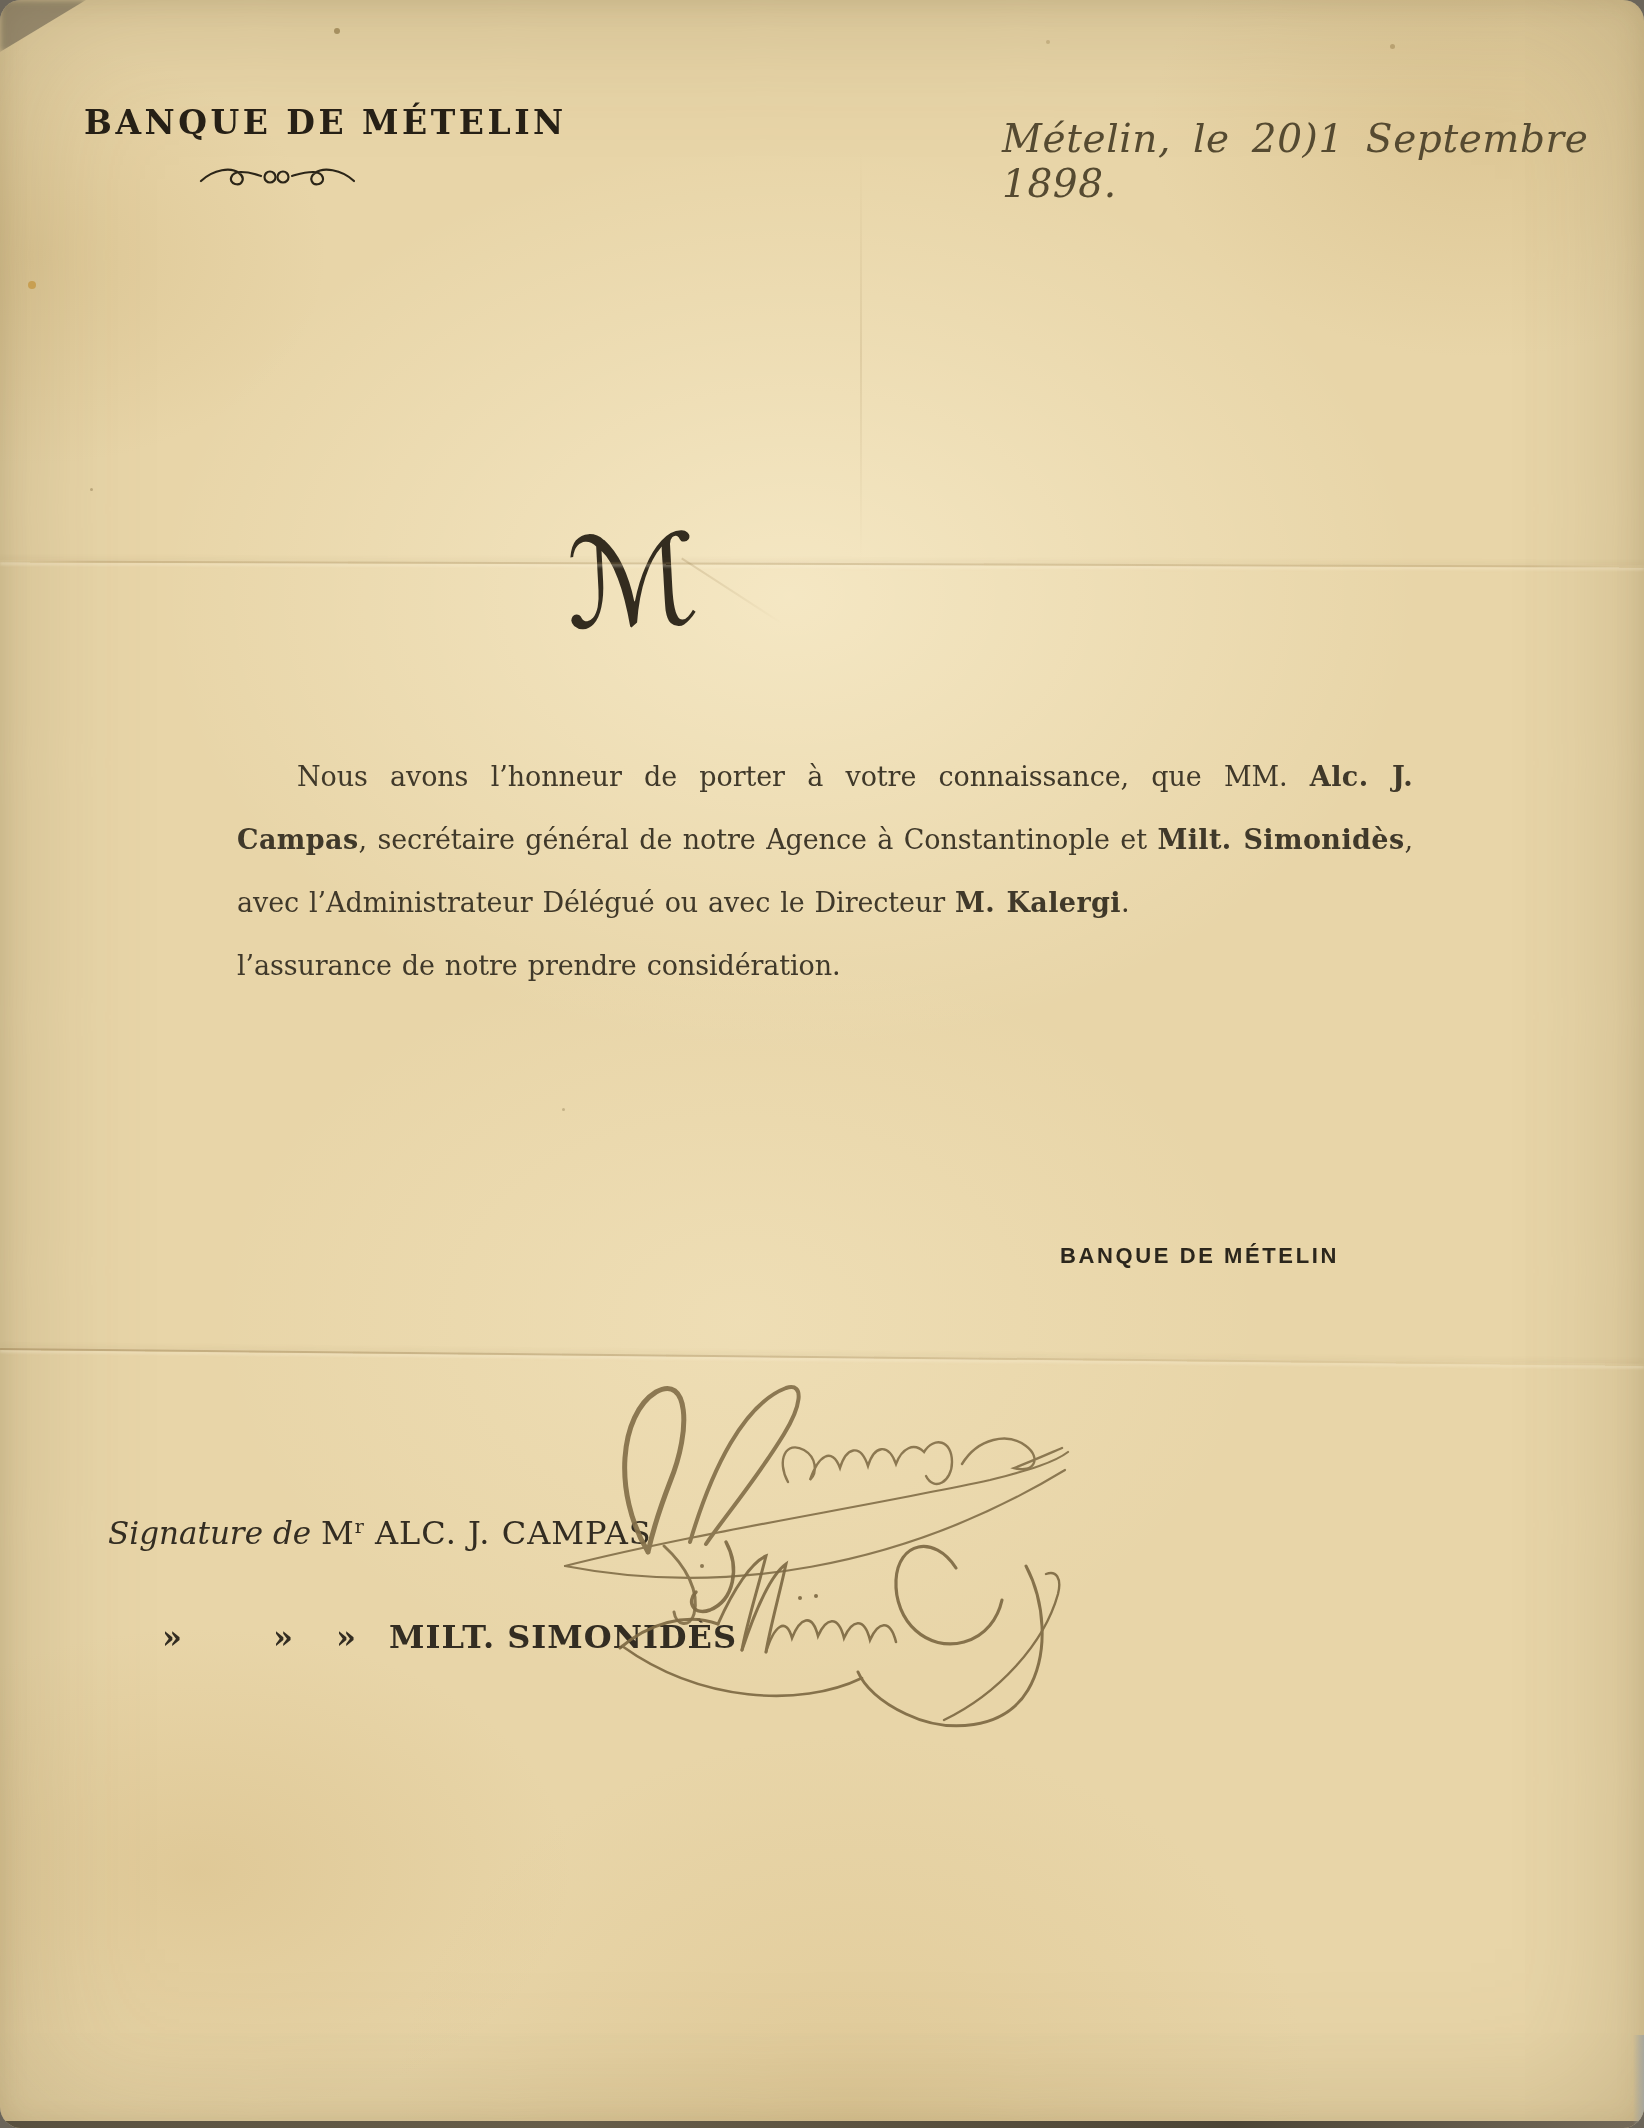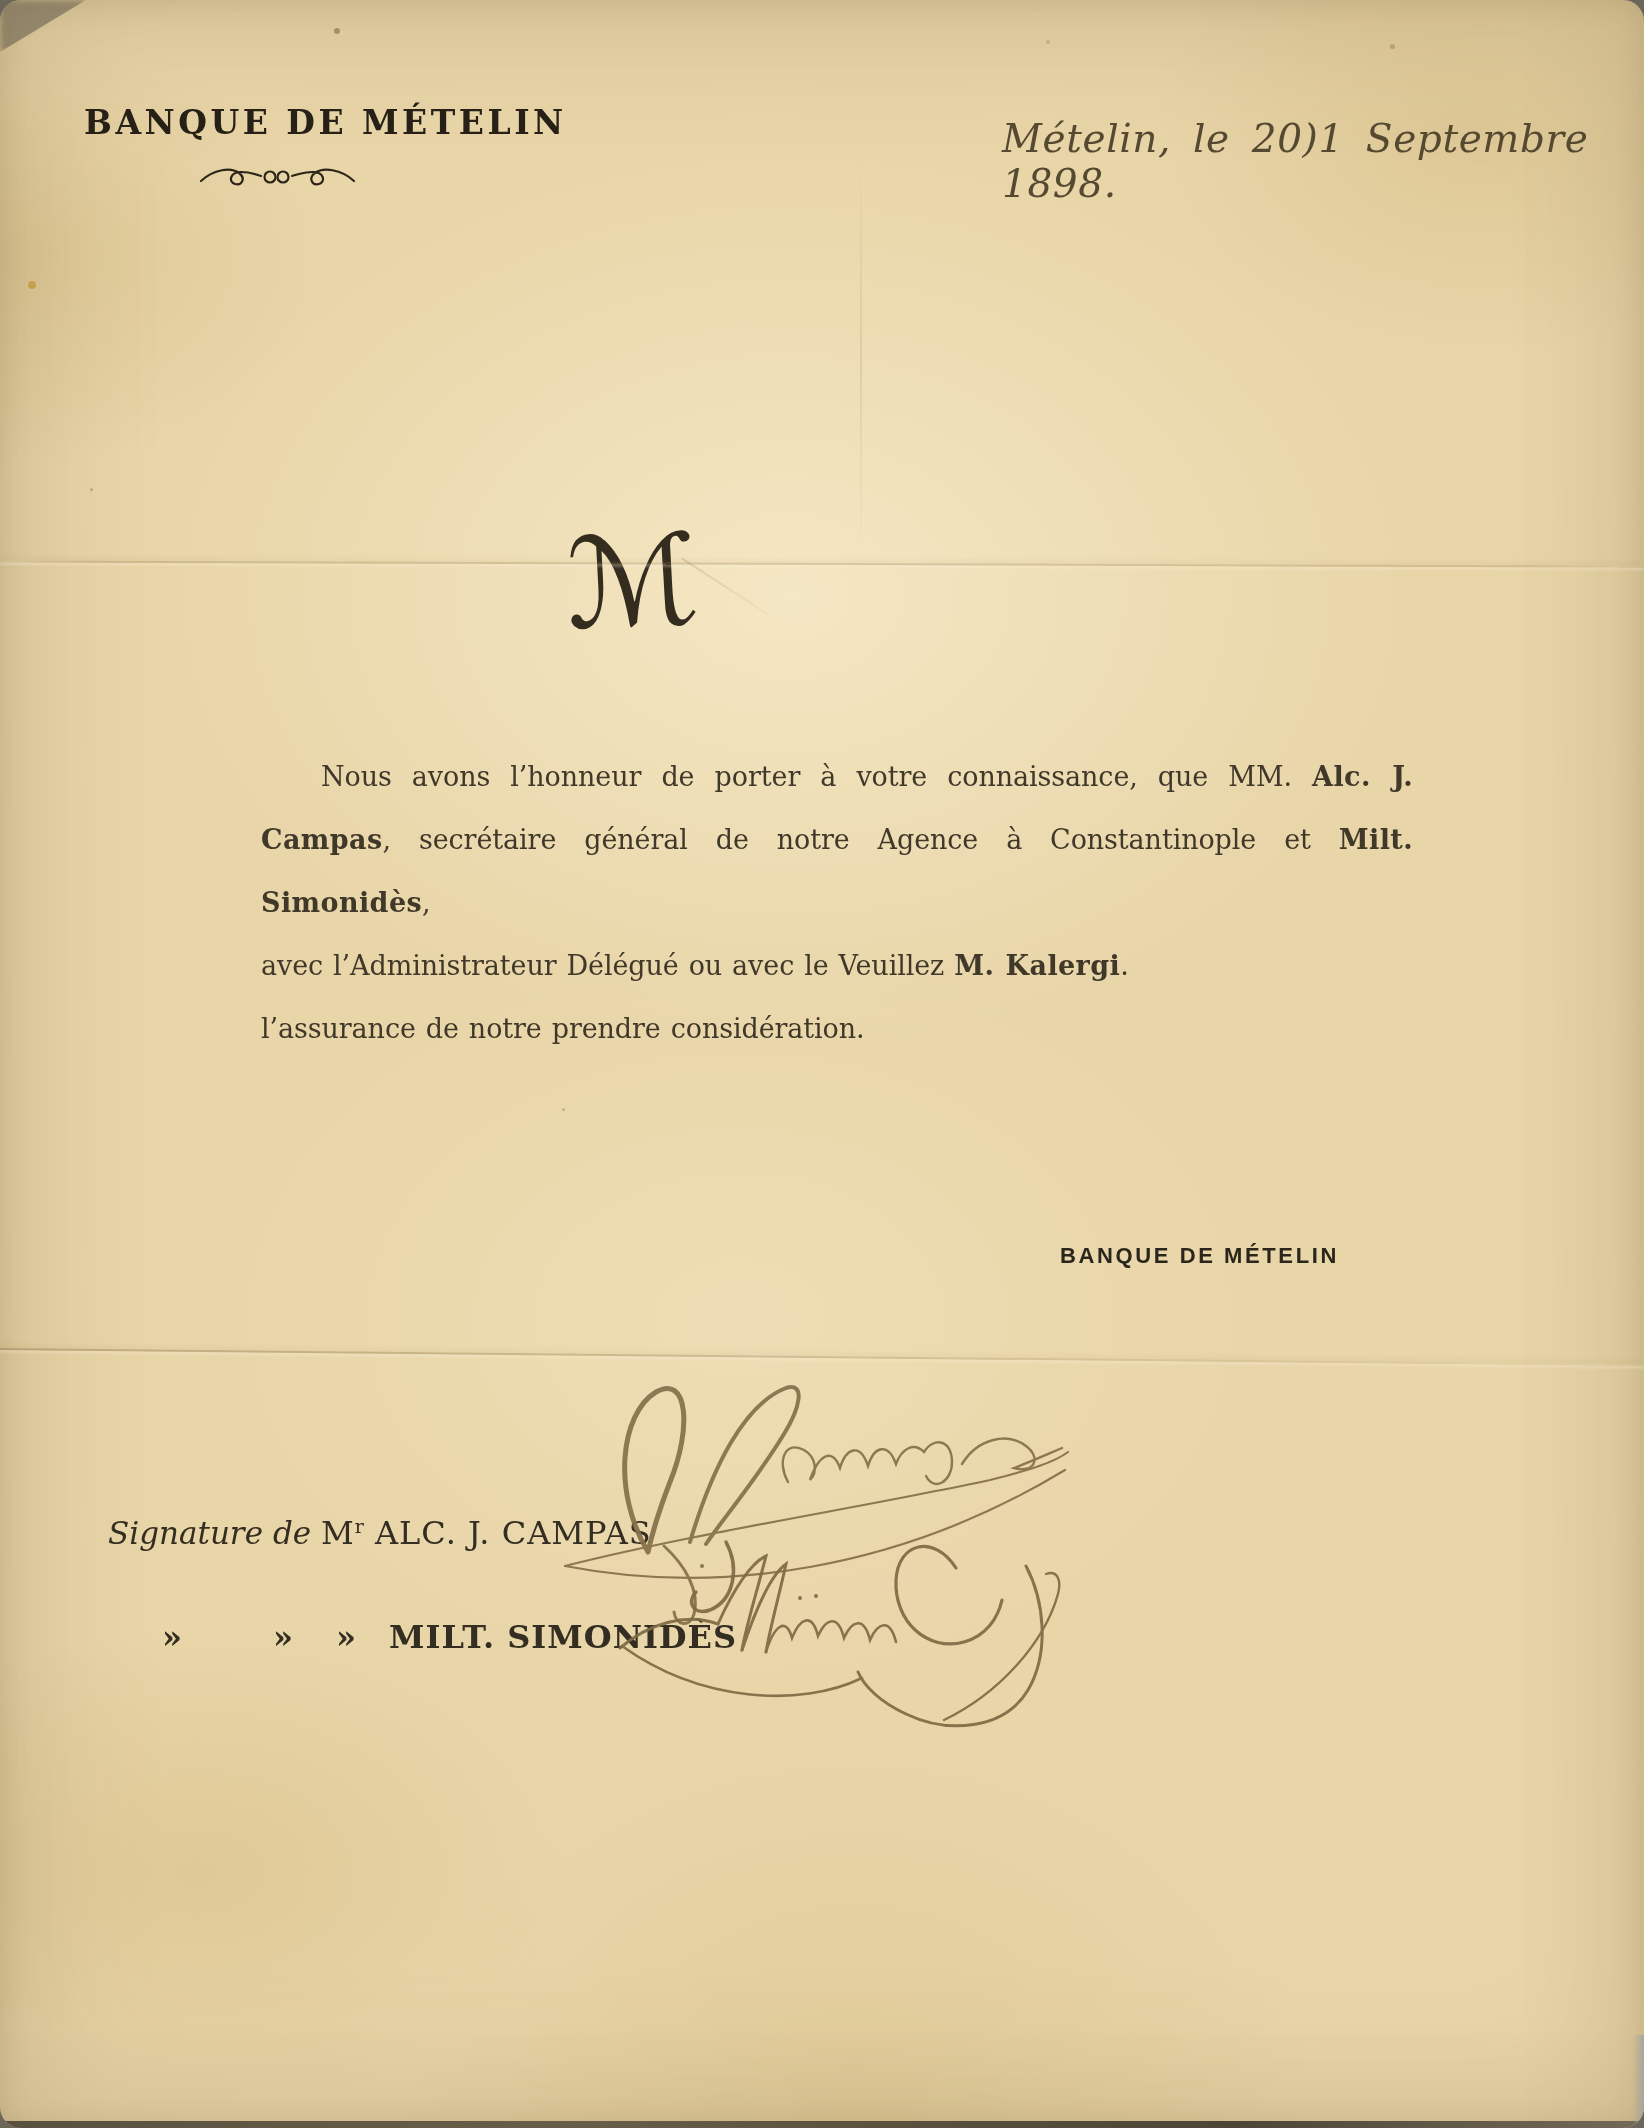--- a/index.html
+++ b/index.html
@@ -31,21 +31,21 @@
   }
   
   .monogram{
     left:566px; top:520px; font-size:124px; line-height:1;
     font-family:"DejaVu Sans","DejaVu Serif",serif; color:#332c1f;
     transform:rotate(-3deg);
   }
   
   .body-block{left:237px; top:745px; width:1176px; font-size:27px; line-height:63px;
     letter-spacing:-0.1px; word-spacing:1.5px; color:#40392a;}
-  .bline{text-align:justify; text-align-last:justify; white-space:normal;margin-left:24px;}
+  .bline{text-align:justify; text-align-last:justify; white-space:normal;}
   .bline.last{text-align-last:left;}
   .bline.indent{text-indent:60px;}
   .bold{font-weight:bold; letter-spacing:0.4px;}
   
   .signoff{
     left:1060px; top:1243px; font-family:"Liberation Sans","DejaVu Sans",sans-serif;
     font-size:22px; font-weight:bold; letter-spacing:2.6px; color:#2b261c;
   }
   
   .sig-label-1{left:108px; top:1474px; font-size:31px; color:#332d22; white-space:nowrap;margin-top:40px;}
@@ -98,21 +98,21 @@
     </g>
   </svg>
 
   <div class="abs dateline">Mételin,  le  20)1  Septembre  1898.</div>
 
   <div class="abs monogram">ℳ</div>
 
   <div class="abs body-block">
     <div class="bline indent"><span>Nous avons l’honneur de porter à votre connaissance, que MM. </span><span class="bold">Alc. J.</span></div>
     <div class="bline"><span class="bold">Campas</span><span>, secrétaire général de notre Agence à Constantinople et </span><span class="bold">Milt. Simonidès</span><span>,</span></div>
-    <div class="bline last"><span>avec l’Administrateur Délégué ou avec le Veuillez </span><span class="bold">M. Kalergi</span><span>.</span></div>
+    <div class="bline last"><span>avec l’Administrateur Délégué ou avec le Directeur </span><span class="bold">M. Kalergi</span><span>.</span></div>
     <div class="bline last">l’assurance de notre prendre considération.</div>
   </div>
 
   <div class="abs signoff">BANQUE DE MÉTELIN</div>
 
   <div class="abs sig-label-1">
     <span class="ital">Signature de </span><span class="caps">M</span><sup>r</sup><span class="caps"> ALC. J. CAMPAS</span>
   </div>
 
   <div class="abs sig-label-2">

